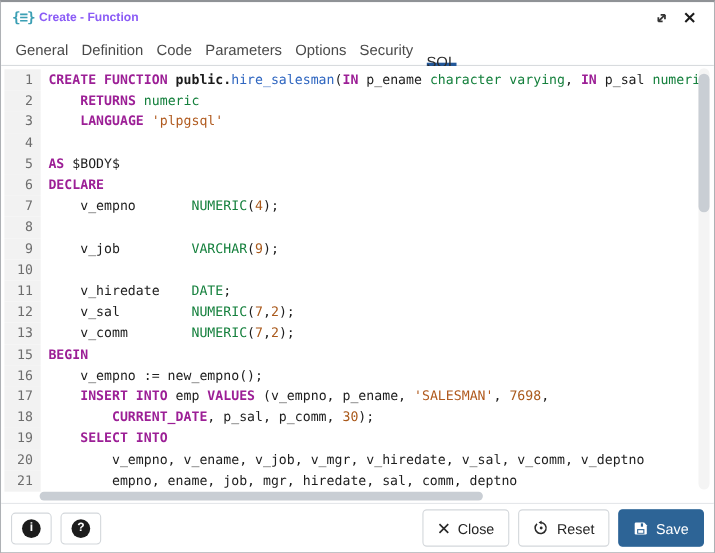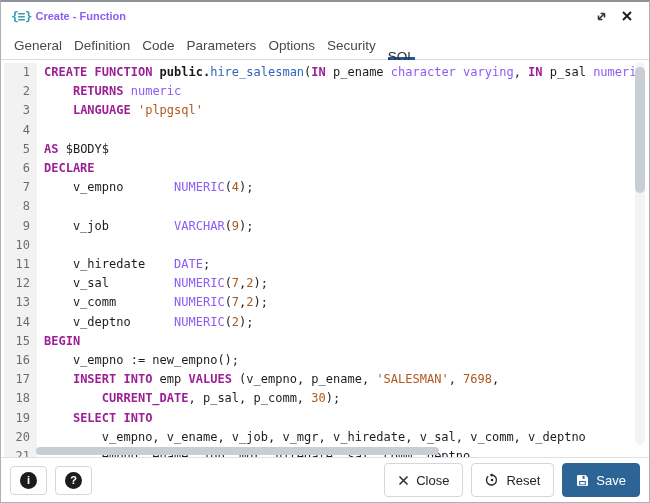--- a/index.html
+++ b/index.html
@@ -21,21 +21,21 @@
   .tab { font-size:13.5px; color:#4a4a4a; display:flex; align-items:center; cursor:pointer; border-bottom:3px solid transparent; padding-top:3px; margin-bottom:-1px; }
   .tab.active { color:#2c2c2c; border-bottom-color:#23589a;margin-top:23px; }
   
   .editor { flex:1 1 auto; position:relative; overflow:hidden; background:#fff;
             font-family:"DejaVu Sans Mono", monospace; font-size:12px; line-height:19.2px; }
   .code-scroll { position:absolute; inset:0; padding-top:3px; }
   .row { display:flex; white-space:pre; }
   .ln { flex:0 0 33px; background:#f2f2f2; color:#6d6d6d; text-align:right; padding-right:7px; margin-left:3px; user-select:none; }
   .code { padding-left:7px; color:#1d1d1d; }
   .kw { color:#9c1f96; font-weight:bold; }
-  .ty { color:#8b5cf6; }
+  .ty { color:#15803d; }
   .str { color:#b05a1e; }
   .num { color:#a9591b; }
   .fn { color:#2f66c0; }
   .sc { color:#1b1b1b; font-weight:bold; }
   .vscroll-track { position:absolute; top:2px; right:4px; width:10px; bottom:12px; background:#f4f4f4; border-radius:5px; }
   .vscroll-thumb { position:absolute; top:7px; right:4px; width:10px; height:126px; background:#c9ced4; border-radius:5px; }
   .hscroll-thumb { position:absolute; left:35px; bottom:2px; width:403px; height:8px; background:#c9ced4; border-radius:4px; }
   
   .footer { height:45px; flex:0 0 45px; display:flex; align-items:center; gap:8px; padding:0 9px; border-top:1px solid #dfe2e5; background:#fff; }
   .btn { display:inline-flex; align-items:center; justify-content:center; gap:7px; height:29px;
@@ -89,21 +89,20 @@
         <div class="row"><span class="ln">4</span><span class="code"></span></div>
         <div class="row"><span class="ln">5</span><span class="code"><span class="kw">AS</span><span> $BODY$</span></span></div>
         <div class="row"><span class="ln">6</span><span class="code"><span class="kw">DECLARE</span></span></div>
         <div class="row"><span class="ln">7</span><span class="code"><span>    v_empno       </span><span class="ty">NUMERIC</span><span>(</span><span class="num">4</span><span>);</span></span></div>
         <div class="row"><span class="ln">8</span></div>
         <div class="row"><span class="ln">9</span><span class="code"><span>    v_job         </span><span class="ty">VARCHAR</span><span>(</span><span class="num">9</span><span>);</span></span></div>
         <div class="row"><span class="ln">10</span></div>
         <div class="row"><span class="ln">11</span><span class="code"><span>    v_hiredate    </span><span class="ty">DATE</span><span>;</span></span></div>
         <div class="row"><span class="ln">12</span><span class="code"><span>    v_sal         </span><span class="ty">NUMERIC</span><span>(</span><span class="num">7</span><span>,</span><span class="num">2</span><span>);</span></span></div>
         <div class="row"><span class="ln">13</span><span class="code"><span>    v_comm        </span><span class="ty">NUMERIC</span><span>(</span><span class="num">7</span><span>,</span><span class="num">2</span><span>);</span></span></div>
-        <div class="row"><span class="ln">14</span><span class="code"><span>    v_deptno      </span><span class="ty">NUMERIC</span><span>(</span><span class="num">2</span><span>);</span></span></div>
         <div class="row"><span class="ln">15</span><span class="code"><span class="kw">BEGIN</span></span></div>
         <div class="row"><span class="ln">16</span><span class="code"><span>    v_empno := new_empno();</span></span></div>
         <div class="row"><span class="ln">17</span><span class="code"><span>    </span><span class="kw">INSERT INTO</span><span> emp </span><span class="kw">VALUES</span><span> (v_empno, p_ename, </span><span class="str">'SALESMAN'</span><span>, </span><span class="num">7698</span><span>,</span></span></div>
         <div class="row"><span class="ln">18</span><span class="code"><span>        </span><span class="kw">CURRENT_DATE</span><span>, p_sal, p_comm, </span><span class="num">30</span><span>);</span></span></div>
         <div class="row"><span class="ln">19</span><span class="code"><span>    </span><span class="kw">SELECT INTO</span></span></div>
         <div class="row"><span class="ln">20</span><span class="code"><span>        v_empno, v_ename, v_job, v_mgr, v_hiredate, v_sal, v_comm, v_deptno</span></span></div>
         <div class="row"><span class="ln">21</span><span class="code"><span>        empno, ename, job, mgr, hiredate, sal, comm, deptno</span></span></div>
       </div>
     <div class="vscroll-track"></div>
     <div class="vscroll-thumb"></div>

